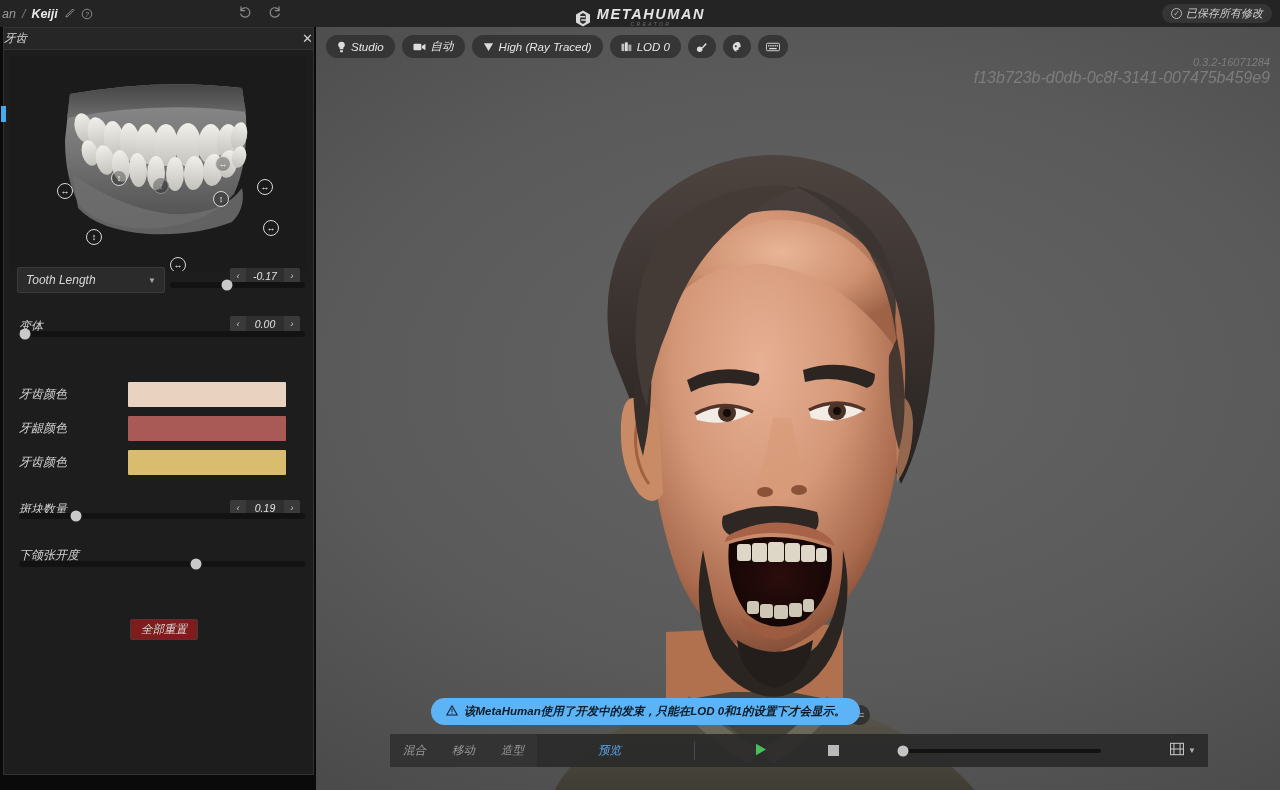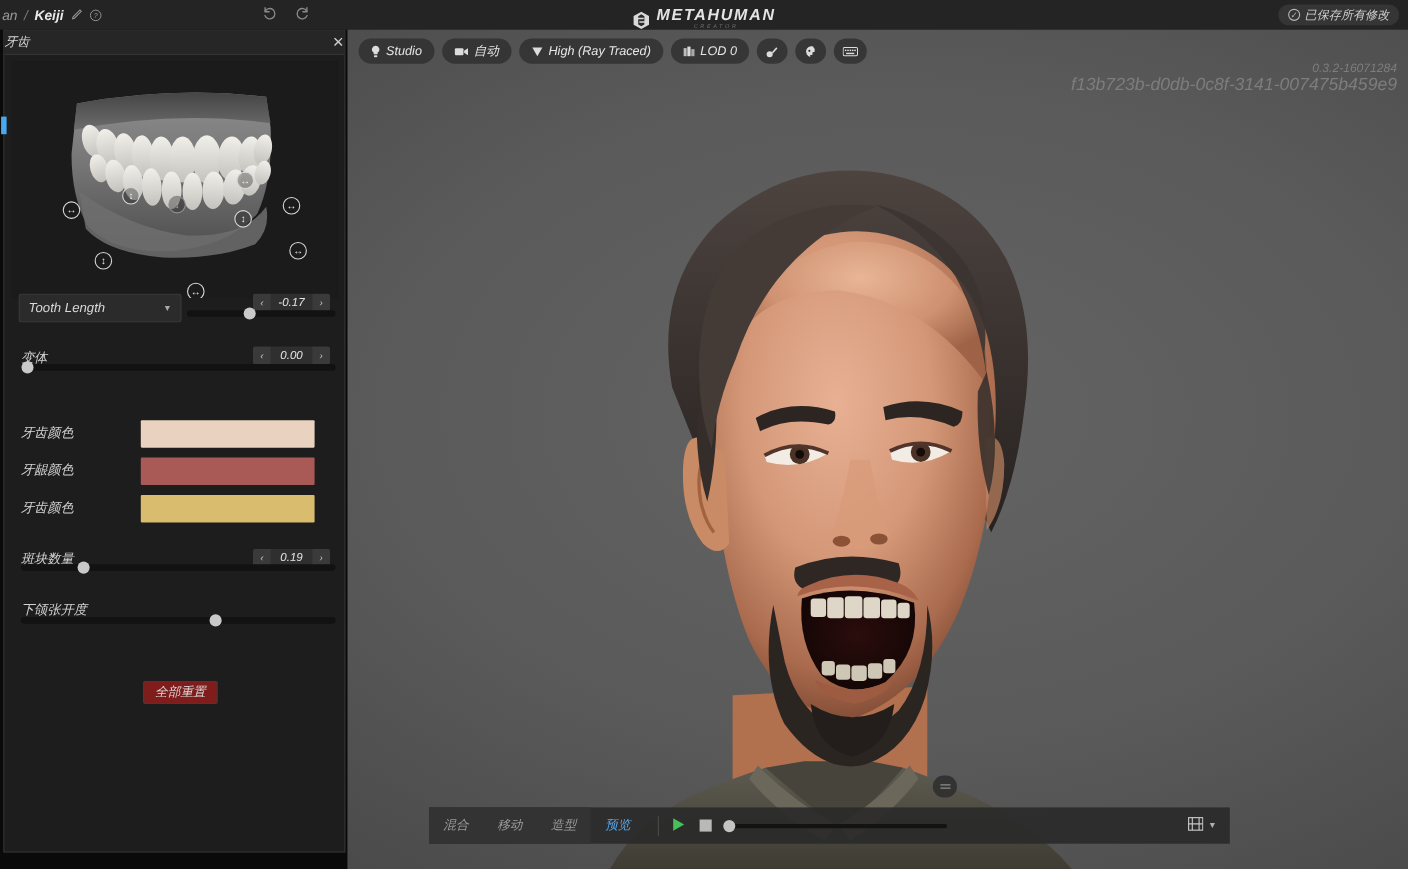--- a/index.html
+++ b/index.html
@@ -165,22 +165,22 @@
   .notif .warn { color: #0c1b28; font-size: 12px; }
   .notif-side {
     position: absolute; left: 532px; top: 678px; width: 22px; height: 20px;
     border-radius: 11px; background: #2b2b2bcc; z-index: 7;
     display: flex; align-items: center; justify-content: center;
     color: #8d8d8d; font-size: 10px;
   }
 
   
   .bottombar {
-    position: absolute; left: 74px; top: 707px; width: 728px; height: 33px;
-    background: #2a2a2ae8; display: flex; align-items: center; z-index: 8;
+    position: absolute; left: 74px; top: 707px; width: 818px; height: 33px;
+    background: #2a2a2ae8; display: flex; align-items: center; z-index: 8; gap: 48px;
   }
   .bb-tabs { display: flex; align-items: center; height: 33px; background: #333333; }
   .bb-tab {
     padding: 0 13px; height: 33px; display: flex; align-items: center;
     color: #9c9c9c; font-size: 11.5px;
   }
   .bb-tab.active { color: #58a6e8; }
   .bb-sep { width: 1px; height: 18px; background: #4a4a4a; margin: 0 12px; }
   .bb-play { color: #45c15a; font-size: 13px; }
   .bb-stop { width: 11px; height: 11px; background: #b9b9b9; margin-left: 13px; }
@@ -579,20 +579,30 @@
       <div class="v1">0.3.2-16071284</div>
       <div class="v2">f13b723b-d0db-0c8f-3141-007475b459e9</div>
     </div>
 
     <div class="notif-side">
       <svg width="11" height="7" viewBox="0 0 12 8">
           <rect x="0.6" y="1" width="10.8" height="1.3" rx="0.6" fill="#8d8d8d"></rect>
           <rect x="0.6" y="4.4" width="10.8" height="1.3" rx="0.6" fill="#8d8d8d"></rect>
         </svg>
     </div>
+    <div class="notif">
+      <span class="warn">
+        <svg width="12" height="11" viewBox="0 0 13 12">
+            <path d="M6.5 0.8 L12.2 11 L0.8 11 Z" fill="none" stroke="#0c1b28" stroke-width="1.1" stroke-linejoin="round"></path>
+            <rect x="6" y="4" width="1" height="3.6" fill="#0c1b28"></rect>
+            <rect x="6" y="8.4" width="1" height="1.1" fill="#0c1b28"></rect>
+          </svg>
+      </span>
+      <span class="txt">该MetaHuman使用了开发中的发束，只能在LOD 0和1的设置下才会显示。</span>
+    </div>
 
     <div class="bottombar">
       <div class="bb-tabs">
         <div class="bb-tab">混合</div>
         <div class="bb-tab">移动</div>
         <div class="bb-tab">造型</div>
       </div>
       <div class="bb-tab active">预览</div>
       <div class="bb-sep"></div>
       <span class="bb-play">

